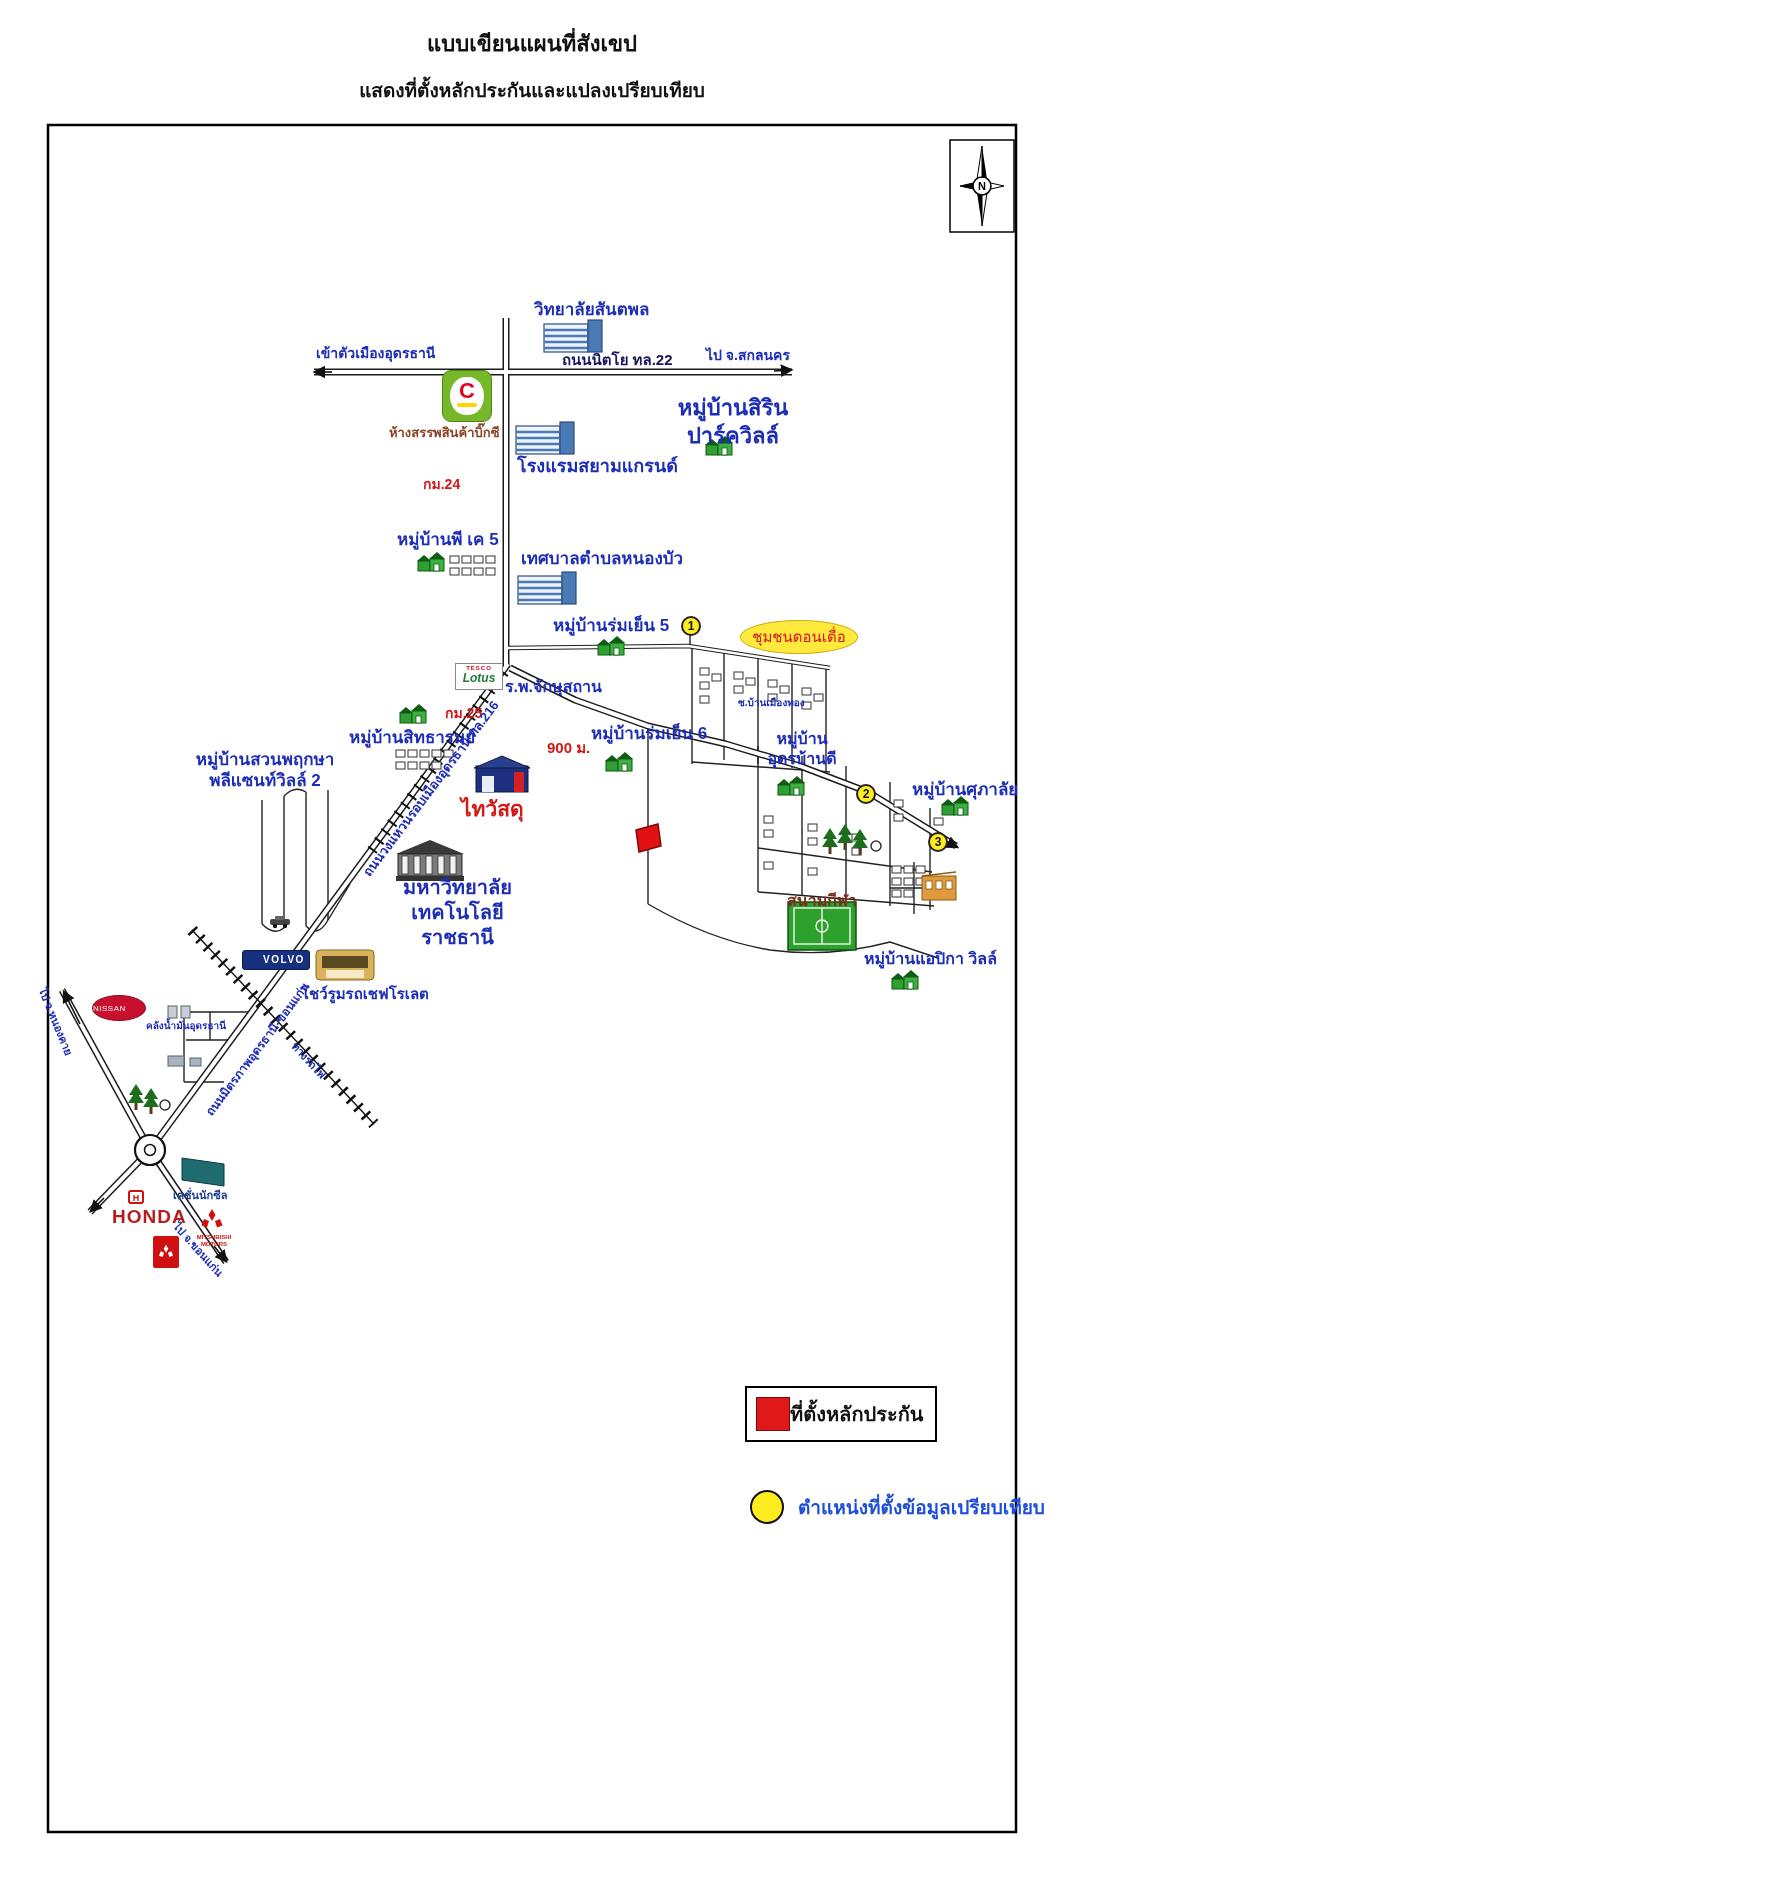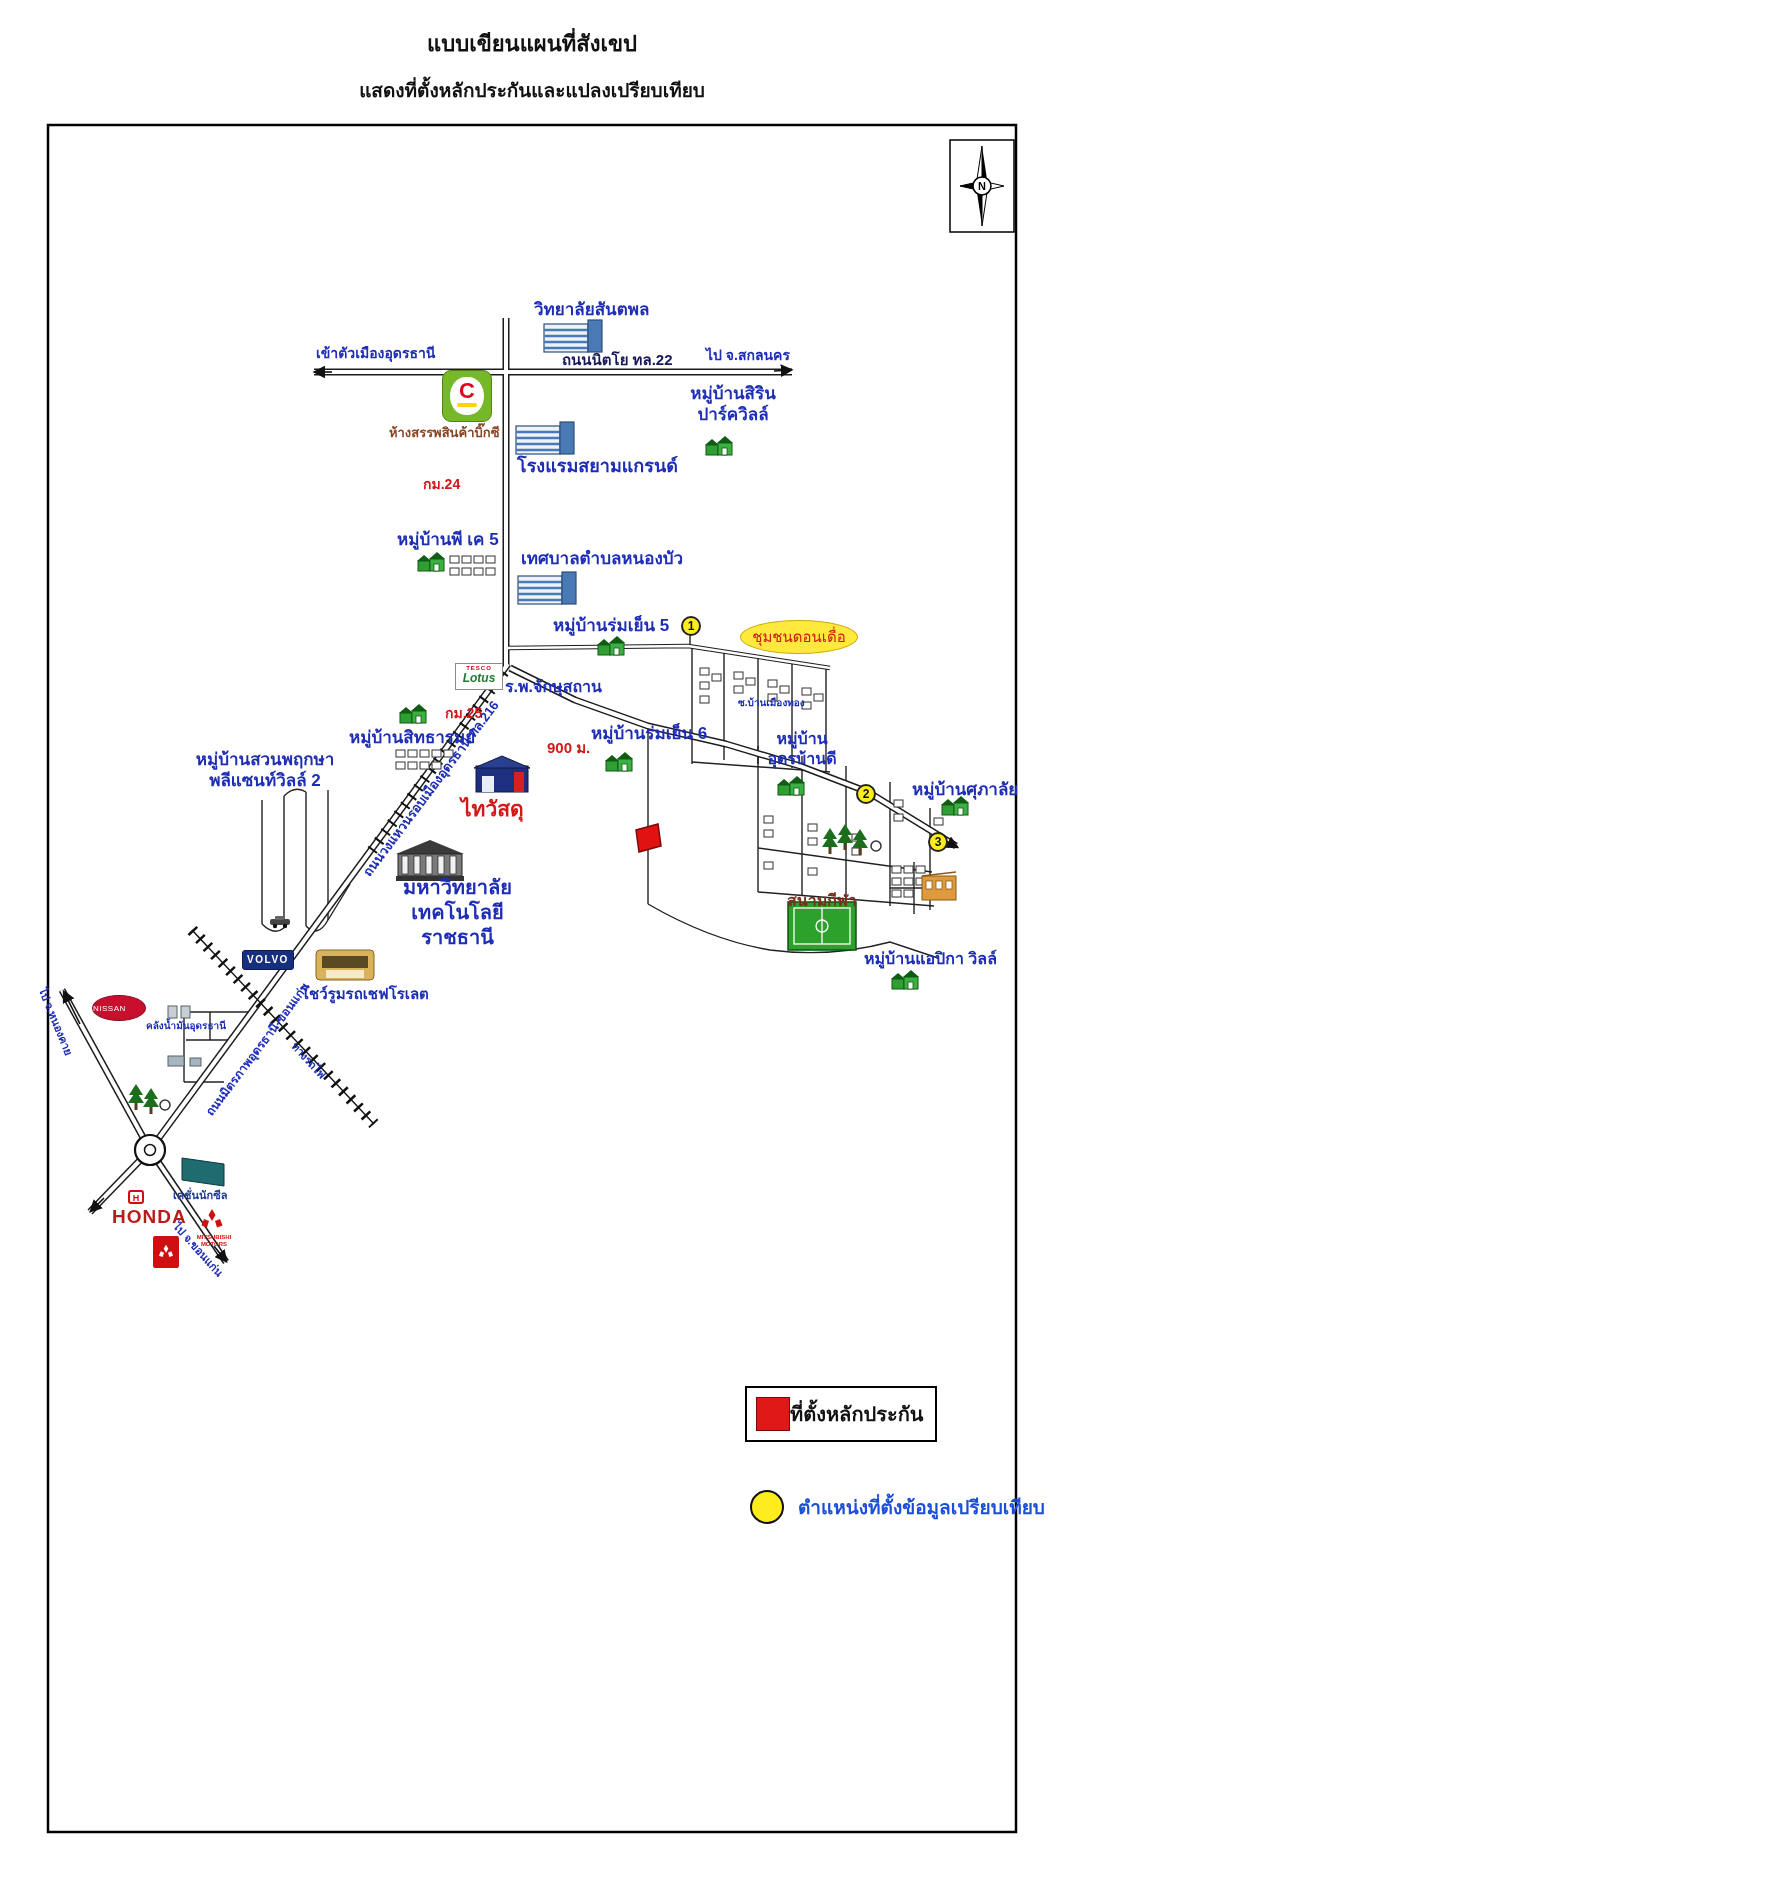--- a/index.html
+++ b/index.html
@@ -40,21 +40,21 @@
         justify-content:center;z-index:4;}
   .bigc-inner{width:34px;height:38px;background:#fff;border-radius:50%/55%;text-align:center;padding-top:2px;box-sizing:border-box;}
   .bigc-inner .c{color:#e3001b;font-size:22px;font-weight:bold;line-height:24px;display:block;}
   .bigc-swoosh{width:20px;height:4px;background:#ffd500;border-radius:2px;margin:0 auto;}
   .lotus{position:absolute;left:455px;top:663px;width:48px;height:27px;background:#fff;
          border:1px solid #8a8a8a;text-align:center;z-index:4;box-sizing:border-box;}
   .lotus .tesco{display:block;font-size:6px;color:#d0021b;font-weight:bold;letter-spacing:1px;line-height:8px;}
   .lotus .lot{display:block;font-size:12px;color:#1e7d32;font-weight:bold;font-style:italic;line-height:13px;}
   .volvo{position:absolute;left:242px;top:950px;width:50px;height:18px;background:#16307f;
          color:#fff;font-size:10px;font-weight:bold;letter-spacing:1.5px;text-align:center;
-         line-height:18px;border-radius:3px;border:1px solid #0c1c4e;z-index:4;}
+         line-height:18px;border-radius:3px;border:1px solid #0c1c4e;z-index:4;padding-left:16px;}
   .nissan{position:absolute;left:92px;top:995px;width:52px;height:24px;background:#c8102e;
           border:1px solid #8d0b20;border-radius:50%;display:flex;align-items:center;
           justify-content:flex-start;color:#fff;font-size:8px;font-weight:normal;letter-spacing:.5px;z-index:4;}
   .hondaH{position:absolute;left:128px;top:1190px;width:16px;height:14px;border:2px solid #cc0f0f;
           border-radius:3px;color:#cc0f0f;font-size:9px;font-weight:bold;text-align:center;
           line-height:12px;box-sizing:border-box;z-index:4;}
   .honda-word{position:absolute;left:112px;top:1206px;color:#b91c1c;font-size:19px;
           font-weight:bold;letter-spacing:1px;z-index:4;text-align:right;}
   .mitsu-logo{position:absolute;left:200px;top:1208px;z-index:4;}
   .mitsu-word{position:absolute;left:186px;top:1234px;width:56px;text-align:center;color:#d01010;
@@ -335,21 +335,21 @@
   <div class="lbl dark" style="left:562px;top:351px;font-size:15px">ถนนนิตโย ทล.22</div>
   <div class="lbl blue" style="left:706px;top:347px;font-size:14px">ไป จ.สกลนคร</div>
 
   <div class="lbl blue" style="left:534px;top:299px;font-size:17px">วิทยาลัยสันตพล</div>
   <div class="lbl brown" style="left:389px;top:425px;font-size:13px">ห้างสรรพสินค้าบิ๊กซี</div>
   <div class="lbl blue" style="left:517px;top:455px;font-size:18px">โรงแรมสยามแกรนด์</div>
   <div class="lbl red" style="left:423px;top:476px;font-size:14px">กม.24</div>
   <div class="lbl blue" style="left:397px;top:529px;font-size:17px">หมู่บ้านพี เค 5</div>
   <div class="lbl blue" style="left:521px;top:548px;font-size:17px">เทศบาลตำบลหนองบัว</div>
 
-  <div class="lbl blue ctr blk" style="left:668px;top:383px;width:130px;font-size:17px">
+  <div class="lbl blue ctr blk" style="left:668px;top:394px;width:130px;font-size:22px">
     <span>หมู่บ้านสิริน</span>
     <span>ปาร์ควิลล์</span>
   </div>
 
   <div class="lbl blue" style="left:553px;top:615px;font-size:17px">หมู่บ้านร่มเย็น 5</div>
   <div class="oval">
       <span>ชุมชนดอนเดื่อ</span>
     </div>
   <div class="lbl blue" style="left:505px;top:677px;font-size:16px">ร.พ.จักษุสถาน</div>
   <div class="lbl red" style="left:445px;top:705px;font-size:14px">กม.25</div>

